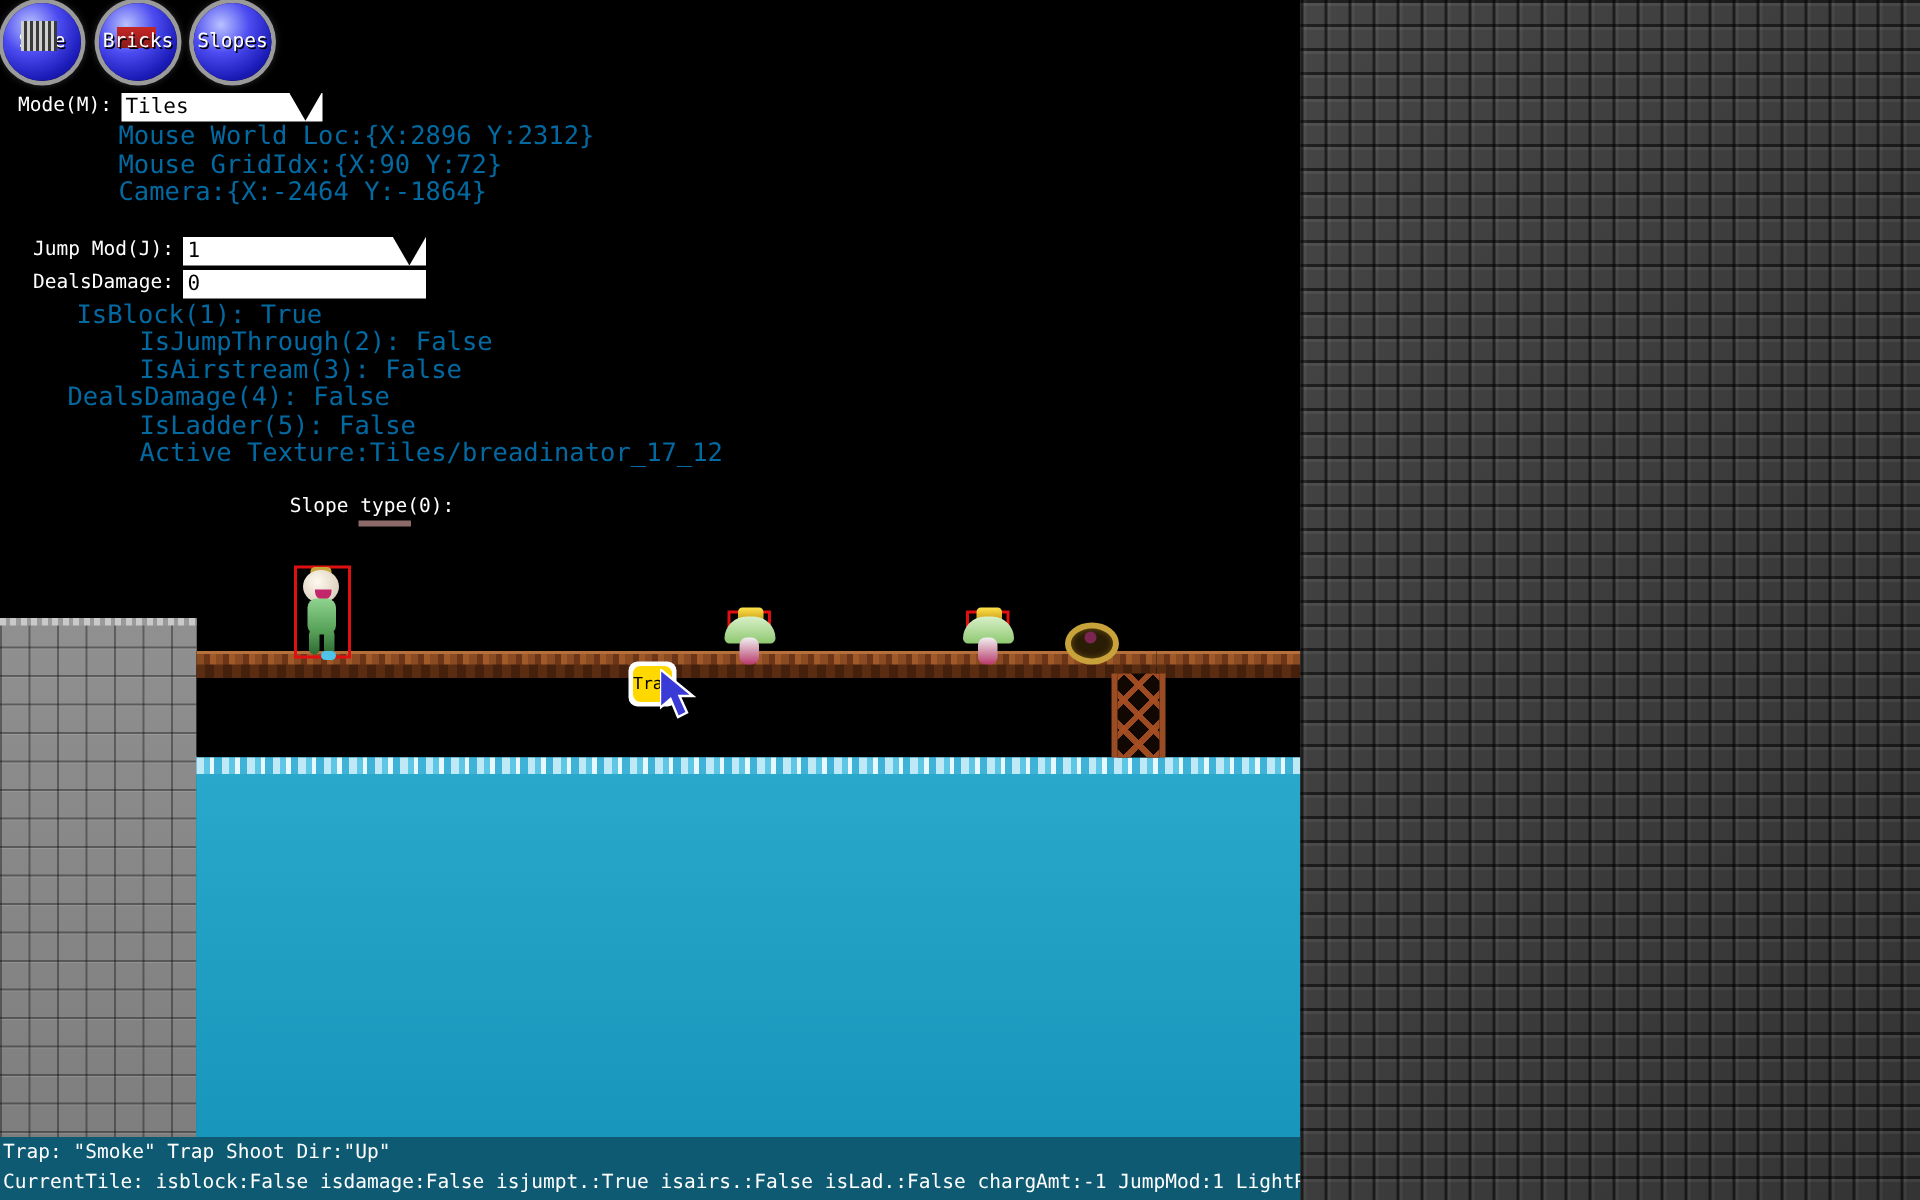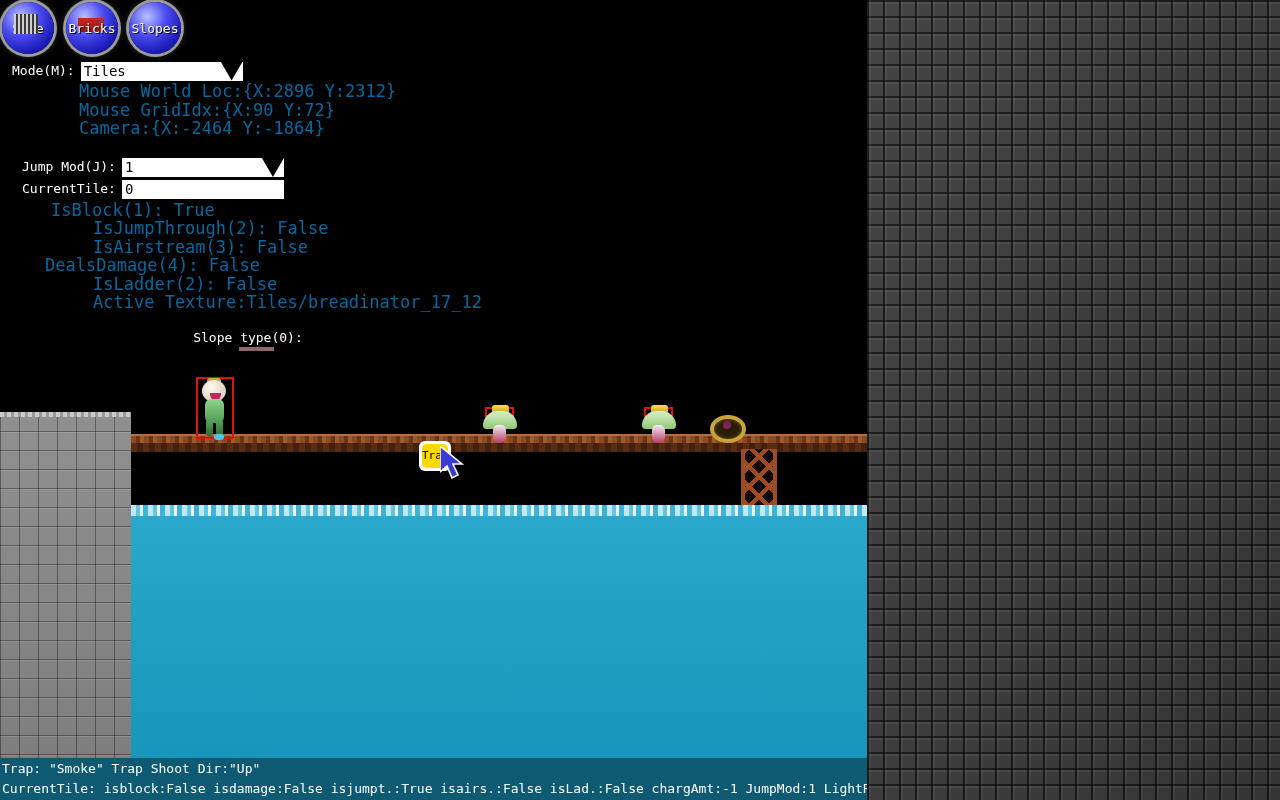--- a/index.html
+++ b/index.html
@@ -170,48 +170,48 @@
       <i style="position:absolute;left:12px;top:16px;width:26px;height:14px;background:linear-gradient(#c62626,#8b1a1a);"></i>
       <span>Bricks</span>
     </div>
     <div class="orb" style="left:129px;">
       <span>Slopes</span>
     </div>
 
     <div class="hud">
       <div class="row" style="padding-left:12px;">
         <span class="lbl">Mode(M):</span>
-        <span class="ddl" style="width:162px;margin-left:6px;">
+        <span class="ddl" style="width:134px;margin-left:6px;">
           <span>Tiles</span>
           <span class="arrow"></span>
         </span>
       </div>
       <div class="txtline" style="padding-left:79px;">Mouse World Loc:{X:2896 Y:2312}</div>
       <div class="txtline" style="padding-left:79px;">Mouse GridIdx:{X:90 Y:72}</div>
       <div class="txtline" style="padding-left:79px;">Camera:{X:-2464 Y:-1864}</div>
 
       <div class="row" style="padding-left:22px;margin-top:19px;align-items:center;">
         <span class="lbl">Jump Mod(J):</span>
         <span class="ddl" style="width:162px;margin-left:6px;">
           <span>1</span>
           <span class="arrow"></span>
         </span>
       </div>
       <div class="row" style="padding-left:22px;">
-        <span class="lbl">CurrentTile:</span>
+        <span class="lbl">DealsDamage:</span>
         <span class="ddl" style="width:162px;margin-left:6px;">
           <span>0</span>
         </span>
       </div>
 
       <div class="txtline" style="padding-left:51px;">IsBlock(1): True</div>
       <div class="txtline" style="padding-left:93px;">IsJumpThrough(2): False</div>
       <div class="txtline" style="padding-left:93px;">IsAirstream(3): False</div>
       <div class="txtline" style="padding-left:45px;">DealsDamage(4): False</div>
-      <div class="txtline" style="padding-left:93px;">IsLadder(2): False</div>
+      <div class="txtline" style="padding-left:93px;">IsLadder(5): False</div>
       <div class="txtline" style="padding-left:93px;">Active Texture:Tiles/breadinator_17_12</div>
 
       <div class="row" style="padding-left:14px;margin-top:17px;flex-direction:column;">
         <span class="lbl">Slope type(0):</span>
         <span class="swatch" style="margin-left:17px;"></span>
       </div>
     </div>
 
     <div class="statusbar">
       <div>Trap: "Smoke" Trap Shoot Dir:"Up"</div>

